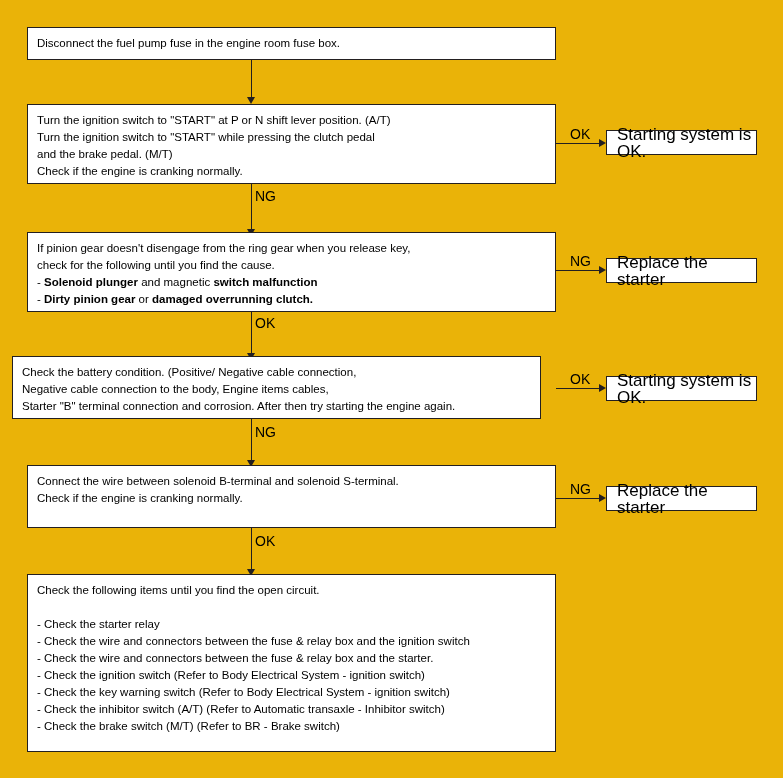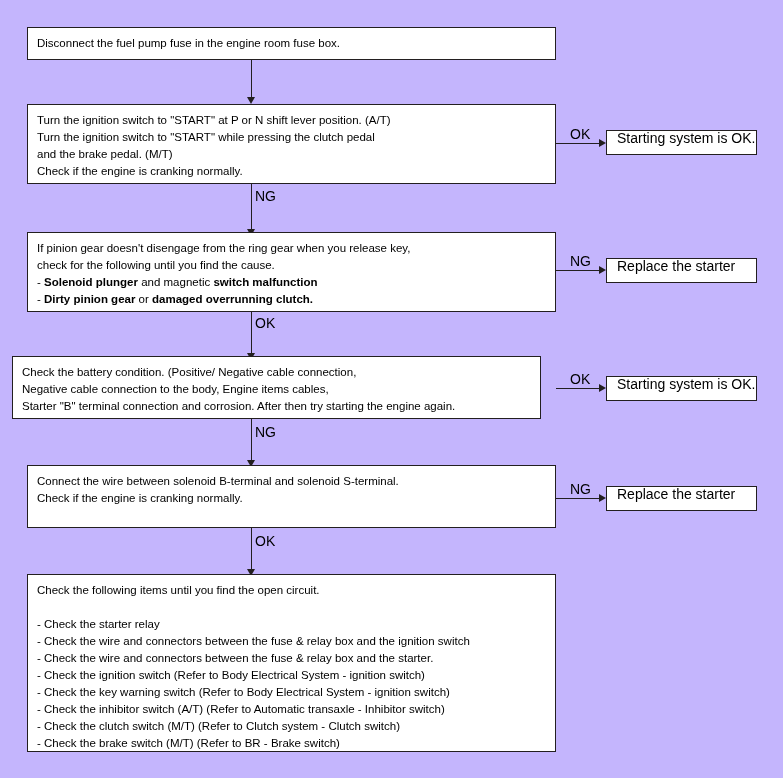--- a/index.html
+++ b/index.html
@@ -9,21 +9,21 @@
   }
   body {
     font-family: "Liberation Sans", sans-serif;
     color: #000000;
   }
   #page {
     position: relative;
     width: 783px;
     height: 778px;
     overflow: hidden;
-    background: #c4b5fd;
+    background: #eab308;
   }
   .box {
     position: absolute;
     border: 1px solid #231f20;
     background: #ffffff;
     box-sizing: border-box;
     font-size: 11.5px;
     line-height: 17px;
     padding: 7px 9px;
     color: #000000;
@@ -32,24 +32,24 @@
     white-space: nowrap;
   }
   .box .line b {
     font-weight: bold;
   }
   .res-box {
     position: absolute;
     border: 1px solid #231f20;
     background: #ffffff;
     box-sizing: border-box;
-    font-size: 14px;
+    font-size: 17px;
     line-height: 1;
     display: flex;
-    align-items: flex-start;
+    align-items: center;
     padding-left: 10px;
     color: #000000;
   }
   
   .varrow {
     position: absolute;
     width: 9px;
   }
   .varrow .stem {
     position: absolute;
@@ -197,17 +197,16 @@
 
   <div class="box" style="left:27px; top:574px; width:529px; height:178px;">
     <div class="line">Check the following items until you find the open circuit.</div>
     <div class="line">&nbsp;</div>
     <div class="line">- Check the starter relay</div>
     <div class="line">- Check the wire and connectors between the fuse &amp; relay box and the ignition switch</div>
     <div class="line">- Check the wire and connectors between the fuse &amp; relay box and the starter.</div>
     <div class="line">- Check the ignition switch (Refer to Body Electrical System - ignition switch)</div>
     <div class="line">- Check the key warning switch (Refer to Body Electrical System - ignition switch)</div>
     <div class="line">- Check the inhibitor switch (A/T) (Refer to Automatic transaxle - Inhibitor switch)</div>
-    <div class="line">- Check the clutch switch (M/T) (Refer to Clutch system - Clutch switch)</div>
     <div class="line">- Check the brake switch (M/T) (Refer to BR - Brake switch)</div>
   </div>
 
 </div>
 
 </body></html>

